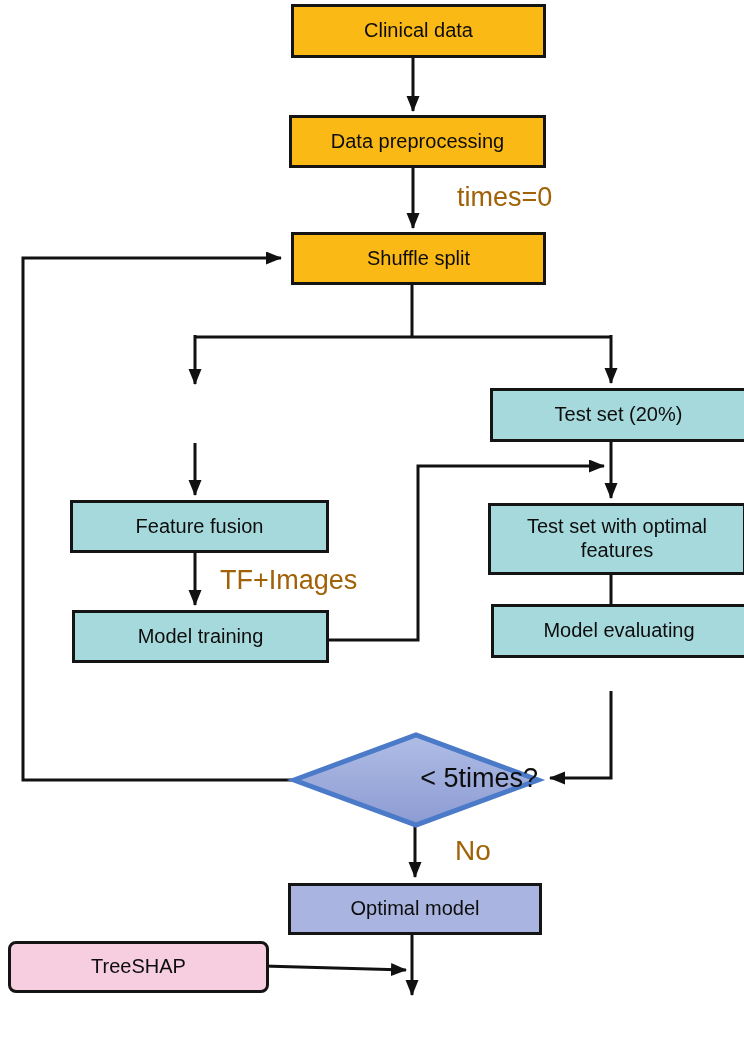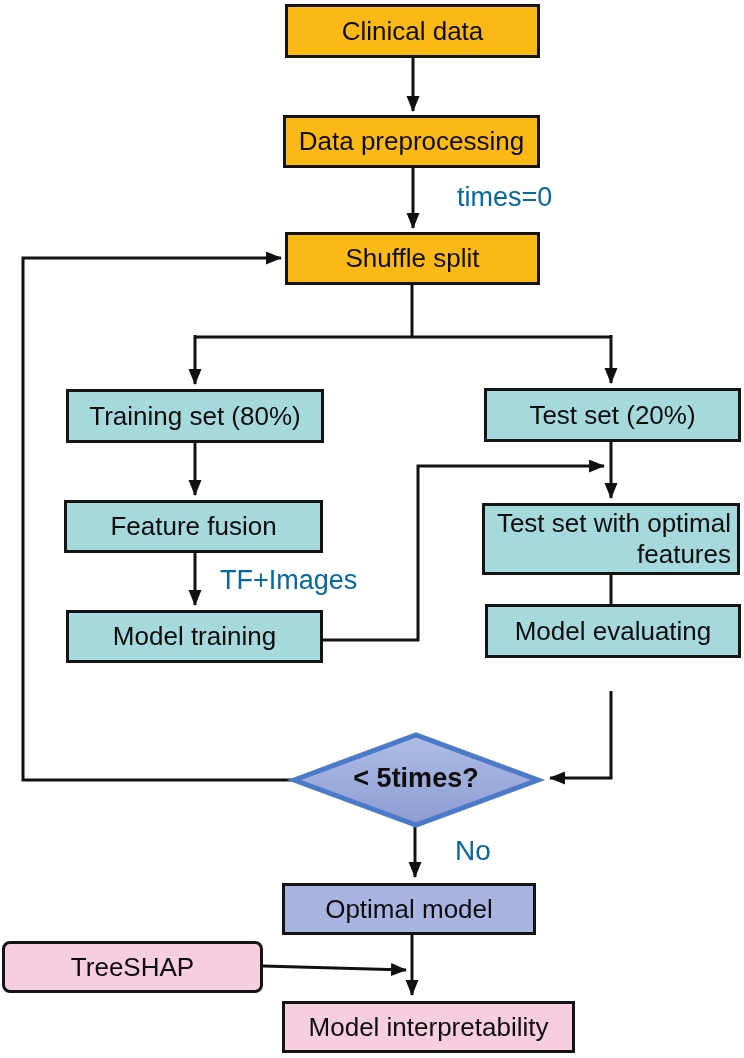--- a/index.html
+++ b/index.html
@@ -22,47 +22,47 @@
     z-index: 1;
   }
   .node {
     position: absolute;
     z-index: 2;
     box-sizing: border-box;
     border: 3.5px solid #141414;
     display: flex;
     align-items: center;
     justify-content: center;
-    text-align: right;
-    font-size: 26px;
+    text-align: center;
+    font-size: 20px;
     line-height: 1.18;
     color: #0d0d0d;
     padding: 0 6px;
+    margin-left: 6px;
   }
   .node.orange { background: var(--process_orange, #fbb916); }
   .node.teal   { background: var(--process_teal, #a6d9dc); }
   .node.blue   { background: var(--result_blue, #a9b5e0); }
   .node.pink   { background: var(--result_pink, #f6cedf); }
   .edge-label {
     position: absolute;
     z-index: 3;
-    color: #0369a1;
+    color: #a16207;
     font-size: 27px;
     white-space: nowrap;
   }
   .diamond-label {
     position: absolute;
     z-index: 3;
     left: 294px;
     top: 763px;
     width: 244px;
-    text-align: center;
+    text-align: right;
     font-size: 27px;
     color: #0d0d0d;
-    font-weight: bold;
   }
 </style>
 </head>
 <body>
 
 <div class="canvas">
 
   <svg class="edges" viewBox="0 0 744 1058" xmlns="http://www.w3.org/2000/svg">
     <defs>
       <marker id="arrow" markerUnits="userSpaceOnUse" markerWidth="18" markerHeight="15" refX="15" refY="6.5" orient="auto">
@@ -95,37 +95,35 @@
 
     <polygon points="294,780 416,735 538,780 416,825" fill="url(#dgrad)" style="stroke: var(--decision_border, #4a7ac8)" stroke-width="5" stroke-linejoin="miter"></polygon>
   </svg>
 
   <div class="node orange" style="left:285px; top:4px;   width:255px; height:54px;">Clinical data</div>
 
   <div class="node orange" style="left:283px; top:115px; width:257px; height:53px;">Data preprocessing</div>
 
   <div class="node orange" style="left:285px; top:232px; width:255px; height:53px;">Shuffle split</div>
 
-  <div class="node teal" style="left:66px; top:389px; width:258px; height:54px;">Training set (80%)</div>
 
   <div class="node teal" style="left:64px; top:500px; width:259px; height:53px;">Feature fusion</div>
 
   <div class="node teal" style="left:66px; top:610px; width:257px; height:53px;">Model training</div>
 
   <div class="node teal" style="left:484px; top:388px; width:257px; height:54px;">Test set (20%)</div>
 
   <div class="node teal" style="left:482px; top:503px; width:258px; height:72px;">Test set with optimal features</div>
 
   <div class="node teal" style="left:485px; top:604px; width:256px; height:54px;">Model evaluating</div>
 
   <div class="node blue" style="left:282px; top:883px; width:254px; height:52px;">Optimal model</div>
 
   <div class="node pink" style="left:2px; top:941px; width:261px; height:52px;border-radius:8px;">TreeSHAP</div>
 
-  <div class="node pink" style="left:282px; top:1001px; width:293px; height:52px;">Model interpretability</div>
 
   <div class="diamond-label">&lt; 5times?</div>
 
   <div class="edge-label" style="left:457px; top:182px;">times=0</div>
 
   <div class="edge-label" style="left:220px; top:565px;">TF+Images</div>
 
   <div class="edge-label" style="left:455px; top:835px; font-size:28px;">No</div>
 
 </div>

